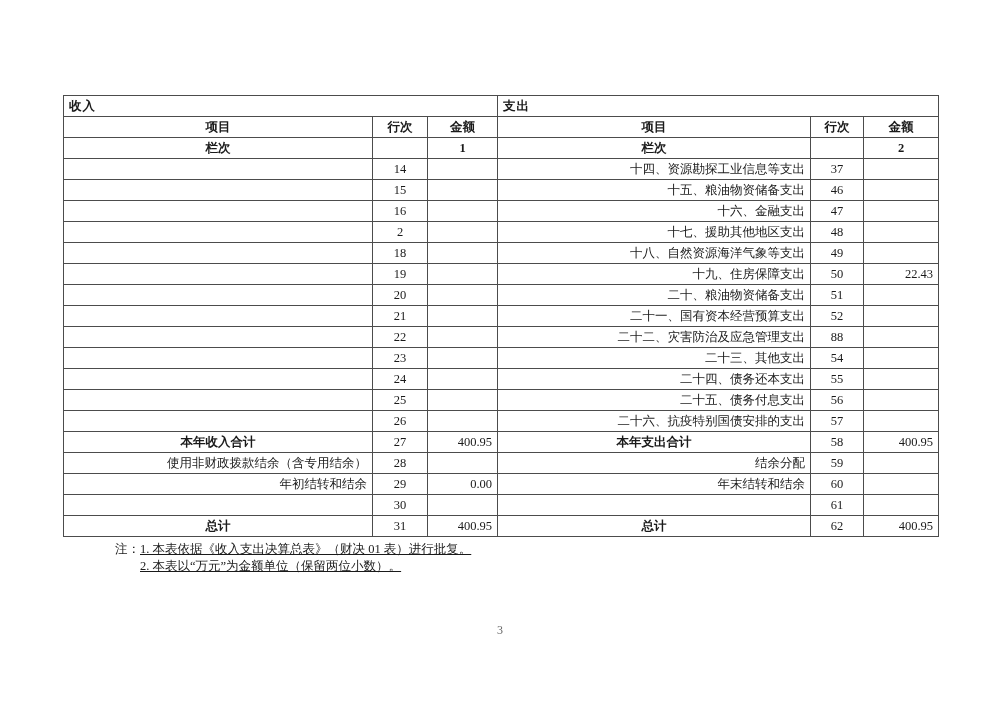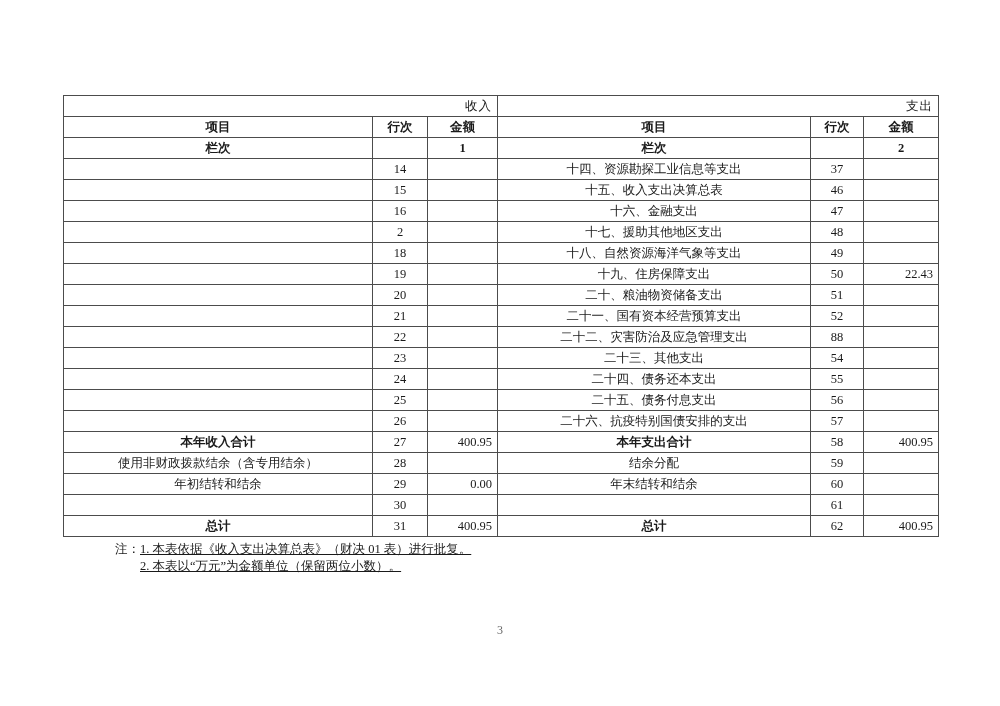--- a/index.html
+++ b/index.html
@@ -15,23 +15,23 @@
     border-collapse:collapse;table-layout:fixed;
     border:1.5px solid #3f3f3f;
   }
   table.fin td{
     border:1px solid #4c4c4c;
     font-size:12.5px;line-height:1;
     padding:0 5px;
     overflow:hidden;white-space:nowrap;
     height:20px;
   }
-  td.sec{ text-align:right;font-weight:normal;font-size:13px;letter-spacing:1px; }
+  td.sec{ text-align:left;font-weight:bold;font-size:13px;letter-spacing:1px; }
   td.hdr{ text-align:center;font-weight:bold;font-size:13px; }
-  td.item{ text-align:center; }
+  td.item{ text-align:right; }
   td.rowno{ text-align:center;border-radius:8px; }
   td.amount{ text-align:right;margin-top:10px; }
   td.emph{ text-align:center;font-weight:bold; }
 
   .notes{
     position:absolute;left:115px;top:541px;
     display:flex;flex-direction:row;
     font-size:12.5px;line-height:16.5px;color:#1a1a1a;
   }
   .notes .prefix{ white-space:nowrap; }
@@ -83,21 +83,21 @@
           <td class="rowno">14</td>
           <td class="amount"></td>
           <td class="item">十四、资源勘探工业信息等支出</td>
           <td class="rowno">37</td>
           <td class="amount"></td>
         </tr>
         <tr>
           <td class="item"></td>
           <td class="rowno">15</td>
           <td class="amount"></td>
-          <td class="item">十五、收入支出决算总表</td>
+          <td class="item">十五、粮油物资储备支出</td>
           <td class="rowno">46</td>
           <td class="amount"></td>
         </tr>
         <tr>
           <td class="item"></td>
           <td class="rowno">16</td>
           <td class="amount"></td>
           <td class="item">十六、金融支出</td>
           <td class="rowno">47</td>
           <td class="amount"></td>

